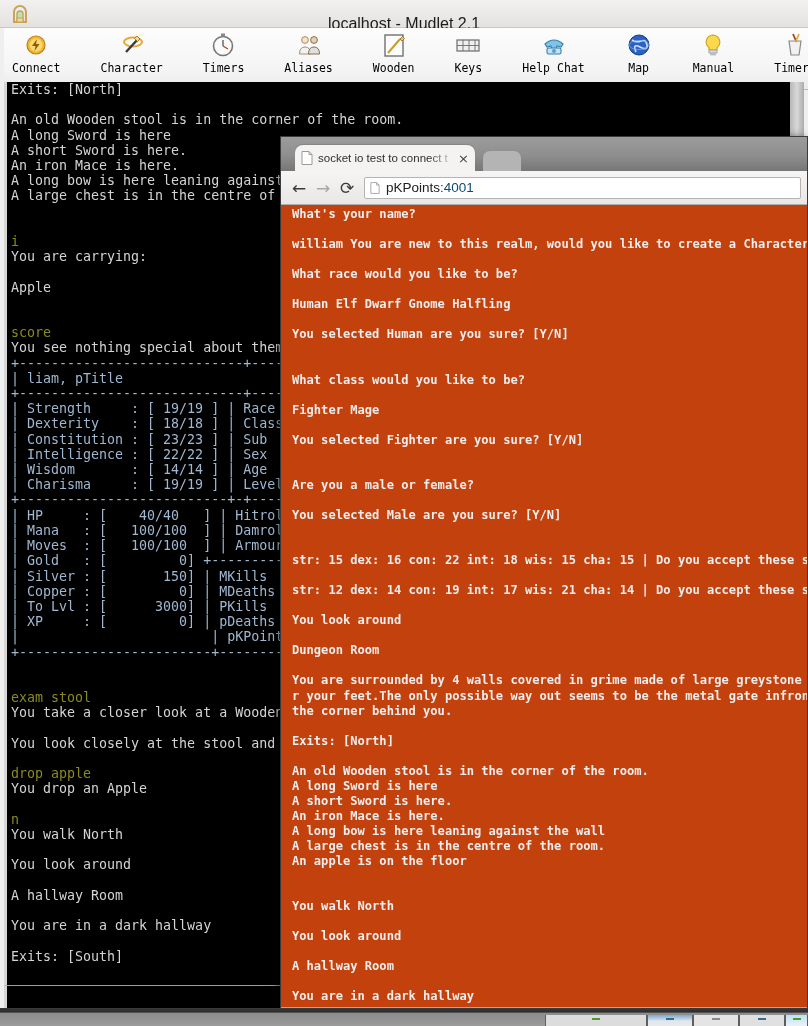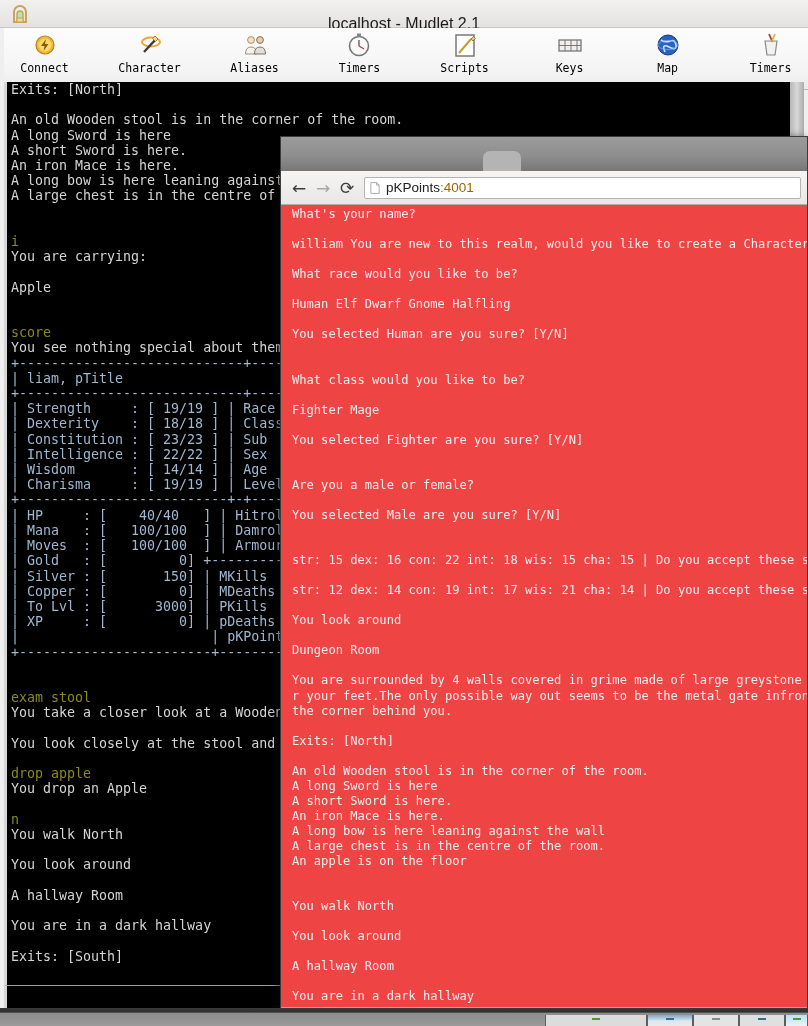--- a/index.html
+++ b/index.html
@@ -230,28 +230,29 @@
     background: #fff;
     border: 1px solid #b6b4b2;
     border-radius: 2px;
     display: flex;
     align-items: center;
     padding: 0 5px;
     box-sizing: border-box;
   }
   #omnibox .pagefav { width: 10px; height: 12px; margin-right: 6px; flex: 0 0 auto; }
   #omnibox .urltext { font-size: 13.5px; color: #202020; white-space: nowrap; }
-  #omnibox .urltext .dim { color: #a16207; }
+  #omnibox .urltext .dim { color: #0c4a6e; }
 
   #browser-content {
     position: absolute;
     left: 0; top: 68px;
     right: 0; bottom: 8px;
-    background: #ef4444;
+    background: #c2410c;
     overflow: hidden;
+    font-weight: bold;
   }
   #browser-text {
     position: absolute;
     left: 11px;
     top: 2px;
     width: 1200px;
     white-space: pre;
     font-family: "DejaVu Sans Mono", monospace;
     font-size: 12.1px;
     line-height: 15.05px;
@@ -330,78 +331,98 @@
           <path d="M19 5 l3 3 -2.5 2.5 -3 -3z" fill="#f3d88a" stroke="#8a6a20" stroke-width="0.8"></path>
           <circle cx="22" cy="4" r="1.6" fill="#fff2bb"></circle>
         </svg>
       </span>
       <span class="tlabel">Character</span>
     </div>
 
     <div class="tool-btn">
       <span class="ticon">
         <svg width="28" height="28" viewBox="0 0 28 28">
+          <circle cx="13" cy="15" r="9.5" fill="#fbfbfb" stroke="#777" stroke-width="1.6"></circle>
+          <rect x="11" y="2.5" width="4" height="3" fill="#888"></rect>
+          <line x1="13" y1="15" x2="13" y2="9" stroke="#555" stroke-width="1.3"></line>
+          <line x1="13" y1="15" x2="18" y2="18" stroke="#c23b22" stroke-width="1.3"></line>
+        </svg>
+      </span>
+      <span class="tlabel">Timers</span>
+    </div>
+
+    <div class="tool-btn">
+      <span class="ticon">
+        <svg width="28" height="28" viewBox="0 0 28 28">
           <circle cx="10" cy="9" r="3.4" fill="#f7e2c3" stroke="#9e8360" stroke-width="0.9"></circle>
           <path d="M4.5 23 q0-7 5.5-7 t5.5 7z" fill="#f2f2f2" stroke="#9e8360" stroke-width="0.9"></path>
           <circle cx="19" cy="9" r="3.4" fill="#e8d0ac" stroke="#7a6242" stroke-width="0.9"></circle>
           <path d="M13.5 23 q0-7 5.5-7 t5.5 7z" fill="#dfdfdf" stroke="#7a6242" stroke-width="0.9"></path>
         </svg>
       </span>
       <span class="tlabel">Aliases</span>
     </div>
 
-    <div class="tool-btn">
-      <span class="ticon">
-        <svg width="28" height="28" viewBox="0 0 28 28">
-          <circle cx="13" cy="15" r="9.5" fill="#fbfbfb" stroke="#777" stroke-width="1.6"></circle>
-          <rect x="11" y="2.5" width="4" height="3" fill="#888"></rect>
-          <line x1="13" y1="15" x2="13" y2="9" stroke="#555" stroke-width="1.3"></line>
-          <line x1="13" y1="15" x2="18" y2="18" stroke="#c23b22" stroke-width="1.3"></line>
-        </svg>
-      </span>
-      <span class="tlabel">Timers</span>
-    </div>
-
 
     <div class="tool-btn">
       <span class="ticon">
         <svg width="28" height="28" viewBox="0 0 28 28">
           <rect x="5" y="4" width="18" height="21" fill="#fdfdfd" stroke="#707070" stroke-width="1.4"></rect>
           <line x1="8" y1="22" x2="20" y2="8" stroke="#c99b2a" stroke-width="2"></line>
           <path d="M20 8 l2.5-2.5 2 2 -2.5 2.5z" fill="#e8c26a" stroke="#8a6a20" stroke-width="0.8"></path>
         </svg>
       </span>
-      <span class="tlabel">Scripts</span>
+      <span class="tlabel">Wooden</span>
     </div>
 
     <div class="tool-btn">
       <span class="ticon">
         <svg width="28" height="28" viewBox="0 0 28 28">
           <rect x="3" y="9" width="22" height="11" fill="#f0efee" stroke="#6c6c6c" stroke-width="1.2"></rect>
           <line x1="3" y1="14.5" x2="25" y2="14.5" stroke="#6c6c6c" stroke-width="0.9"></line>
           <line x1="9" y1="9" x2="9" y2="20" stroke="#6c6c6c" stroke-width="0.9"></line>
           <line x1="15" y1="9" x2="15" y2="20" stroke="#6c6c6c" stroke-width="0.9"></line>
           <line x1="21" y1="9" x2="21" y2="20" stroke="#6c6c6c" stroke-width="0.9"></line>
         </svg>
       </span>
       <span class="tlabel">Keys</span>
     </div>
 
+    <div class="tool-btn" style="width:86px">
+      <span class="ticon">
+        <svg width="28" height="28" viewBox="0 0 28 28">
+          <path d="M5 13 q9-8 18 0 l-2 3 -4-1 -1 3 h-4 l-1-3 -4 1z" fill="#7fc4e8" stroke="#3a7fa8" stroke-width="1.1"></path>
+          <rect x="7" y="17" width="14" height="6" rx="1.5" fill="#bfe2f4" stroke="#3a7fa8" stroke-width="1.1"></rect>
+          <circle cx="14" cy="20" r="2" fill="#5f9ec0"></circle>
+        </svg>
+      </span>
+      <span class="tlabel">Help Chat</span>
+    </div>
 
     <div class="tool-btn" style="width:52px">
       <span class="ticon">
         <svg width="28" height="28" viewBox="0 0 28 28">
           <circle cx="14" cy="14" r="10" fill="#2a62c4" stroke="#16397a" stroke-width="1"></circle>
           <path d="M7 9 q4 3 9 1 t6 4 -7 2 -4 5" fill="none" stroke="#cfe3ff" stroke-width="1.6"></path>
           <ellipse cx="14" cy="14" rx="10" ry="4.5" fill="none" stroke="#7ea8e8" stroke-width="0.8"></ellipse>
         </svg>
       </span>
       <span class="tlabel">Map</span>
     </div>
 
+    <div class="tool-btn" style="width:68px">
+      <span class="ticon">
+        <svg width="28" height="28" viewBox="0 0 28 28">
+          <path d="M14 4 a7 7 0 0 1 4 12.6 V19 h-8 v-2.4 A7 7 0 0 1 14 4z" fill="#fbd84e" stroke="#c9a219" stroke-width="1.1"></path>
+          <rect x="10" y="19" width="8" height="3" fill="#d8d8d8" stroke="#9a9a9a" stroke-width="0.8"></rect>
+          <rect x="11" y="22" width="6" height="2.4" fill="#bdbdbd"></rect>
+        </svg>
+      </span>
+      <span class="tlabel">Manual</span>
+    </div>
 
 
     <div class="tool-btn" style="width:76px">
       <span class="ticon">
         <svg width="28" height="28" viewBox="0 0 28 28">
           <path d="M8 10 h12 l-2 14 h-8z" fill="#f1f1f1" stroke="#8a8a8a" stroke-width="1.2"></path>
           <line x1="12" y1="3" x2="15.5" y2="11" stroke="#b03a2e" stroke-width="1.8"></line>
           <line x1="18" y1="3" x2="14.5" y2="11" stroke="#d8b23a" stroke-width="1.8"></line>
         </svg>
       </span>
@@ -414,20 +435,30 @@
     <div id="mudlet-term-inner"><div class="wht">Exits: [North]</div><div class="wht">&nbsp;</div><div class="wht">An old Wooden stool is in the corner of the room.</div><div class="wht">A long Sword is here</div><div class="wht">A short Sword is here.</div><div class="wht">An iron Mace is here.</div><div class="wht">A long bow is here leaning against the wall</div><div class="wht">A large chest is in the centre of the room.</div><div class="wht">&nbsp;</div><div class="wht">&nbsp;</div><div class="cmd">i</div><div class="wht">You are carrying:</div><div class="wht">&nbsp;</div><div class="wht">Apple</div><div class="wht">&nbsp;</div><div class="wht">&nbsp;</div><div class="cmd">score</div><div class="wht">You see nothing special about them</div><div class="tbl">+----------------------------+-------------------+</div><div class="tbl">| liam, pTitle</div><div class="tbl">+----------------------------+-------------------+</div><div class="tbl">| Strength     : [ 19/19 ] | Race</div><div class="tbl">| Dexterity    : [ 18/18 ] | Class</div><div class="tbl">| Constitution : [ 23/23 ] | Sub</div><div class="tbl">| Intelligence : [ 22/22 ] | Sex</div><div class="tbl">| Wisdom       : [ 14/14 ] | Age</div><div class="tbl">| Charisma     : [ 19/19 ] | Level</div><div class="tbl">+--------------------------+-+-------------------+</div><div class="tbl">| HP     : [    40/40   ] | Hitroll</div><div class="tbl">| Mana   : [   100/100  ] | Damroll</div><div class="tbl">| Moves  : [   100/100  ] | Armour</div><div class="tbl">| Gold   : [         0] +---------------------+</div><div class="tbl">| Silver : [       150] | MKills</div><div class="tbl">| Copper : [         0] | MDeaths</div><div class="tbl">| To Lvl : [      3000] | PKills</div><div class="tbl">| XP     : [         0] | pDeaths</div><div class="tbl">|                        | pKPoints</div><div class="tbl">+------------------------+--------------------+</div><div class="wht">&nbsp;</div><div class="wht">&nbsp;</div><div class="cmd">exam stool</div><div class="wht">You take a closer look at a Wooden stool</div><div class="wht">&nbsp;</div><div class="wht">You look closely at the stool and see nothing</div><div class="wht">&nbsp;</div><div class="cmd">drop apple</div><div class="wht">You drop an Apple</div><div class="wht">&nbsp;</div><div class="cmd">n</div><div class="wht">You walk North</div><div class="wht">&nbsp;</div><div class="wht">You look around</div><div class="wht">&nbsp;</div><div class="wht">A hallway Room</div><div class="wht">&nbsp;</div><div class="wht">You are in a dark hallway</div><div class="wht">&nbsp;</div><div class="wht">Exits: [South]</div><div class="wht">&nbsp;</div><div class="wht">&nbsp;</div></div>
     <div id="mudlet-term-scroll"></div>
   </div>
 
   <div id="mudlet-cmdline"></div>
 </div>
 
 <div id="browser">
 
   <div id="browser-tabstrip">
+    <div class="browser-tab">
+      <span class="fav">
+        <svg width="12" height="14" viewBox="0 0 12 14">
+          <path d="M1 0.5 h7 l3 3 v10 h-10z" fill="#fff" stroke="#9a9a9a" stroke-width="1"></path>
+          <path d="M8 0.5 v3 h3" fill="none" stroke="#9a9a9a" stroke-width="1"></path>
+        </svg>
+      </span>
+      <span class="tabtitle">socket io test to connect t</span>
+      <span class="tabclose">×</span>
+    </div>
     <div class="newtab-stub"></div>
   </div>
 
   <div id="browser-toolbar">
     <span class="nav-btn">←</span>
     <span class="nav-btn disabled">→</span>
     <span class="nav-btn">⟳</span>
     <div id="omnibox">
       <span class="pagefav">
         <svg width="10" height="12" viewBox="0 0 12 14">

